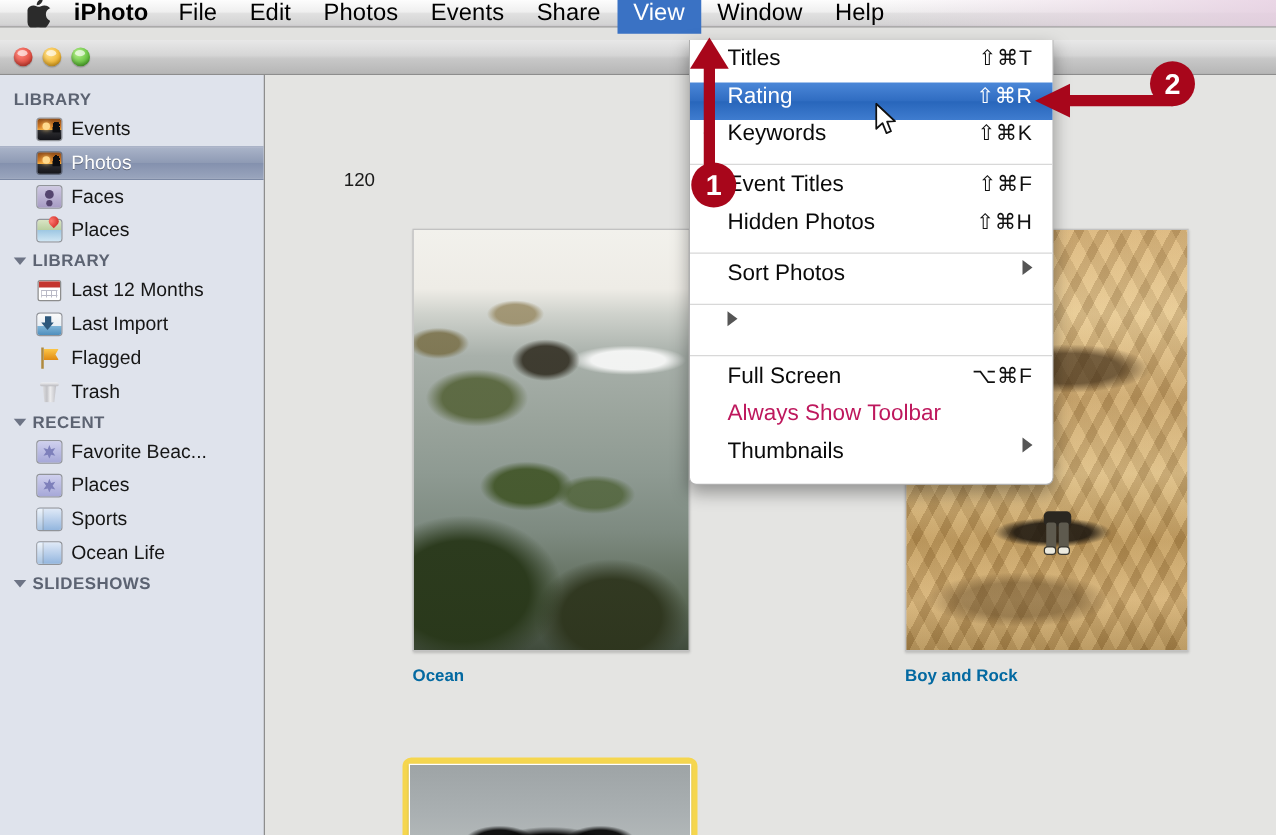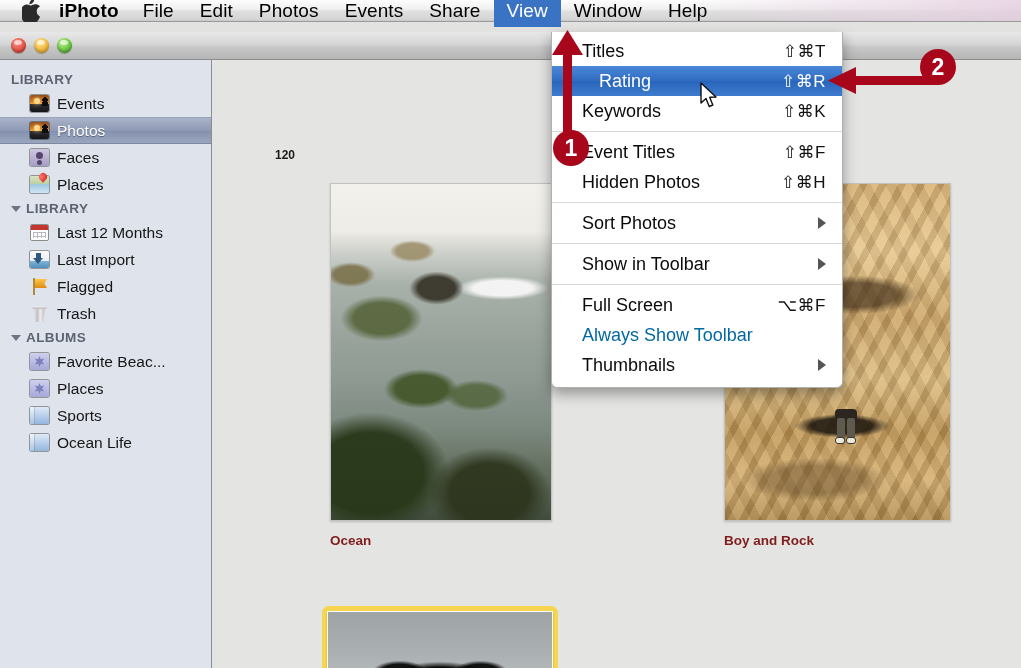--- a/index.html
+++ b/index.html
@@ -122,25 +122,25 @@
        clip-path:polygon(50% 0,62% 30%,93% 22%,74% 50%,93% 78%,62% 70%,50% 100%,38% 70%,7% 78%,26% 50%,7% 22%,38% 30%);}
   .ic-book{ background:linear-gradient(to bottom,#dfe9f7 0%,#b6cdea 55%,#93b6de 100%); }
   .ic-book::after{content:"";position:absolute;left:0;top:0;width:4px;height:100%;
        background:linear-gradient(to bottom,#eef4fb,#a9c4e2);border-right:1px solid rgba(0,0,0,.18);}
 
   
   #content{
     flex:1; position:relative; background:#e4e4e2; overflow:hidden;
   }
   #count-label{
-    position:absolute; left:63px; top:88px; font-size:12px; font-weight:bold; color:#1b1b1b;
+    position:absolute; left:63px; top:76px; font-size:15px; font-weight:normal; color:#1b1b1b;
   }
   .thumb-wrap{ position:absolute; }
   .thumb-title{
-    font-size:13.5px; font-weight:bold; color:#7f1d1d; margin-top:12px;
+    font-size:13.5px; font-weight:bold; color:#0369a1; margin-top:12px;
   }
   .photo{
     border:1px solid #c2c2c2; background:#cfcfcf; overflow:hidden; position:relative;
     box-shadow:0 1px 2px rgba(0,0,0,.18);
   }
 
   
   .ph-ocean{
     background:
       radial-gradient(ellipse 60% 30% at 18% 86%, rgba(40,55,25,.95) 0 40%, transparent 60%),
@@ -192,30 +192,30 @@
   #view-menu{
     position:absolute; left:551px; top:32px; width:292px; height:356px;
     background:#fff;
     border:1px solid #b0b0b0; border-top:none;
     border-radius:0 0 6px 6px;
     box-shadow:0 6px 14px rgba(0,0,0,.35);
     padding:4px 0 6px 0;
     z-index:50;
   }
   .mi{
-    height:30px; display:flex; align-items:center; position:relative;
+    height:30px; display:flex; align-items:flex-start; position:relative;
     font-size:18px; color:#0a0a0a; padding:0 16px 0 0;
   }
   .mi .check{ width:30px; text-align:center; font-size:15px; color:#222; flex:0 0 auto;}
   .mi .mi-label{ flex:1; white-space:nowrap; }
   .mi .mi-key{ font-size:17px; color:#111; letter-spacing:.5px; white-space:nowrap;}
   .mi .mi-arrow{ width:0;height:0;border-left:8px solid #555;border-top:6px solid transparent;border-bottom:6px solid transparent;}
-  .mi.hl{ background:linear-gradient(to bottom,#4b87d8 0%,#2f6cc1 50%,#2866bb 51%,#3f7ccf 100%); color:#fff;gap:17px;}
+  .mi.hl{ background:linear-gradient(to bottom,#4b87d8 0%,#2f6cc1 50%,#2866bb 51%,#3f7ccf 100%); color:#fff;}
   .mi.hl .mi-key, .mi.hl .check{ color:#fff; }
-  .mi.disabled{ color:#0369a1; }
+  .mi.disabled{ color:#be185d; }
   .mi-sep{ height:1px; background:#d8d8d8; margin:5px 0; }
 
   
   #cursor{ position:absolute; left:700px; top:82px; z-index:60; }
 
   
   .callout-num{
     position:absolute; width:36px;height:36px;border-radius:50%;
     background:#a8061b; color:#fff; font-size:23px; font-weight:bold;
     display:flex;align-items:center;justify-content:center;
@@ -293,39 +293,43 @@
         <span class="ic ic-flag"></span>
         <span class="sb-label">Flagged</span>
       </div>
       <div class="sb-row">
         <span class="ic ic-trash"></span>
         <span class="sb-label">Trash</span>
       </div>
 
       <div class="sb-header">
         <span class="disc open"></span>
-        <span>ALBUMS</span>
+        <span>RECENT</span>
       </div>
       <div class="sb-row">
         <span class="ic ic-album"></span>
         <span class="sb-label">Favorite Beac...</span>
       </div>
       <div class="sb-row">
         <span class="ic ic-album"></span>
         <span class="sb-label">Places</span>
       </div>
       <div class="sb-row">
         <span class="ic ic-book"></span>
         <span class="sb-label">Sports</span>
       </div>
       <div class="sb-row">
         <span class="ic ic-book"></span>
         <span class="sb-label">Ocean Life</span>
       </div>
 
+      <div class="sb-header">
+        <span class="disc open"></span>
+        <span>SLIDESHOWS</span>
+      </div>
     </div>
 
     <div id="content">
 
       <div id="count-label">120</div>
 
       <div class="thumb-wrap" style="left:118px; top:123px;">
         <div class="photo ph-ocean" style="width:222px;height:338px;"></div>
         <div class="thumb-title">Ocean</div>
       </div>
@@ -392,21 +396,20 @@
   <div class="mi">
     <span class="check"></span>
     <span class="mi-label">Sort Photos</span>
     <span class="mi-arrow"></span>
   </div>
 
   <div class="mi-sep"></div>
 
   <div class="mi">
     <span class="check"></span>
-    <span class="mi-label">Show in Toolbar</span>
     <span class="mi-arrow"></span>
   </div>
 
   <div class="mi-sep"></div>
 
   <div class="mi">
     <span class="check"></span>
     <span class="mi-label">Full Screen</span>
     <span class="mi-key">⌥⌘F</span>
   </div>

